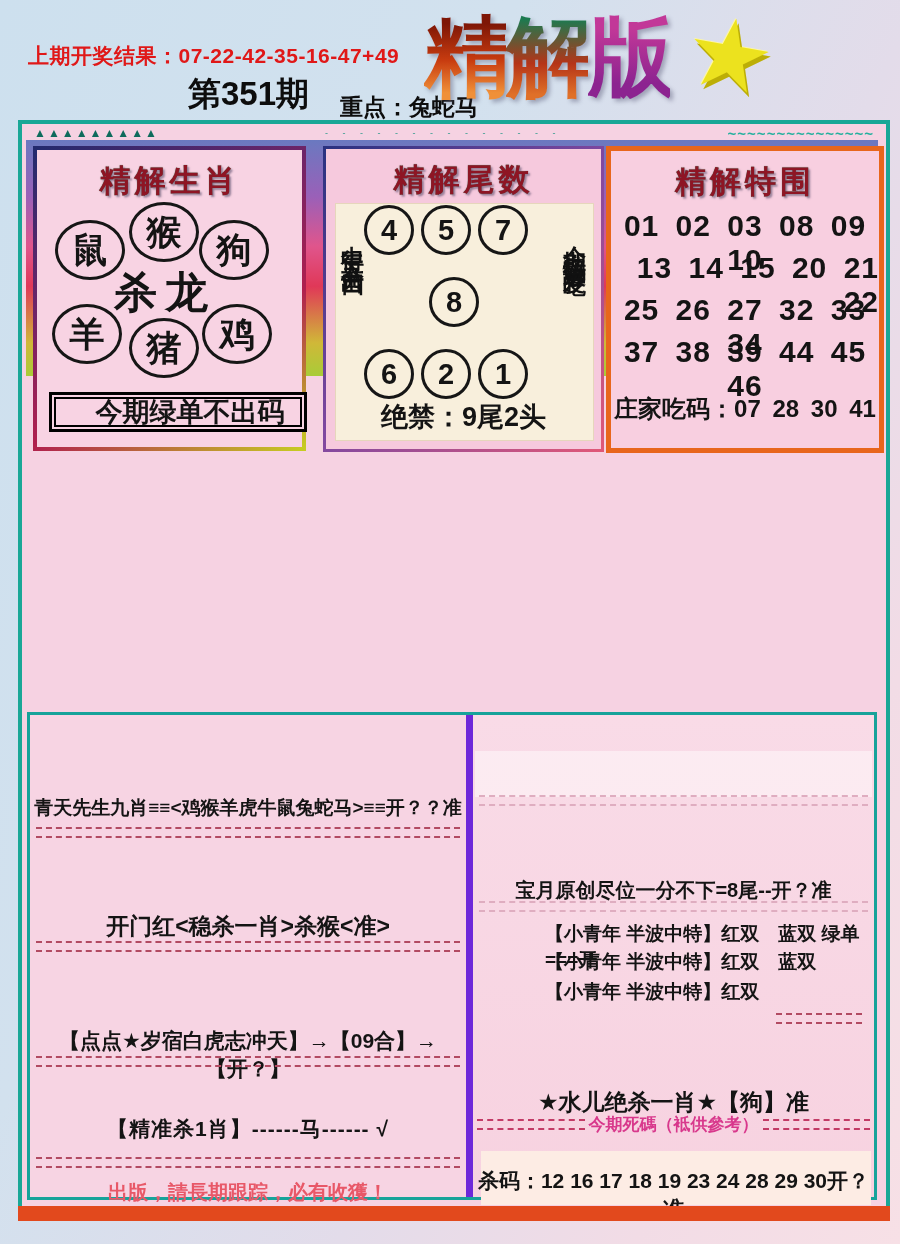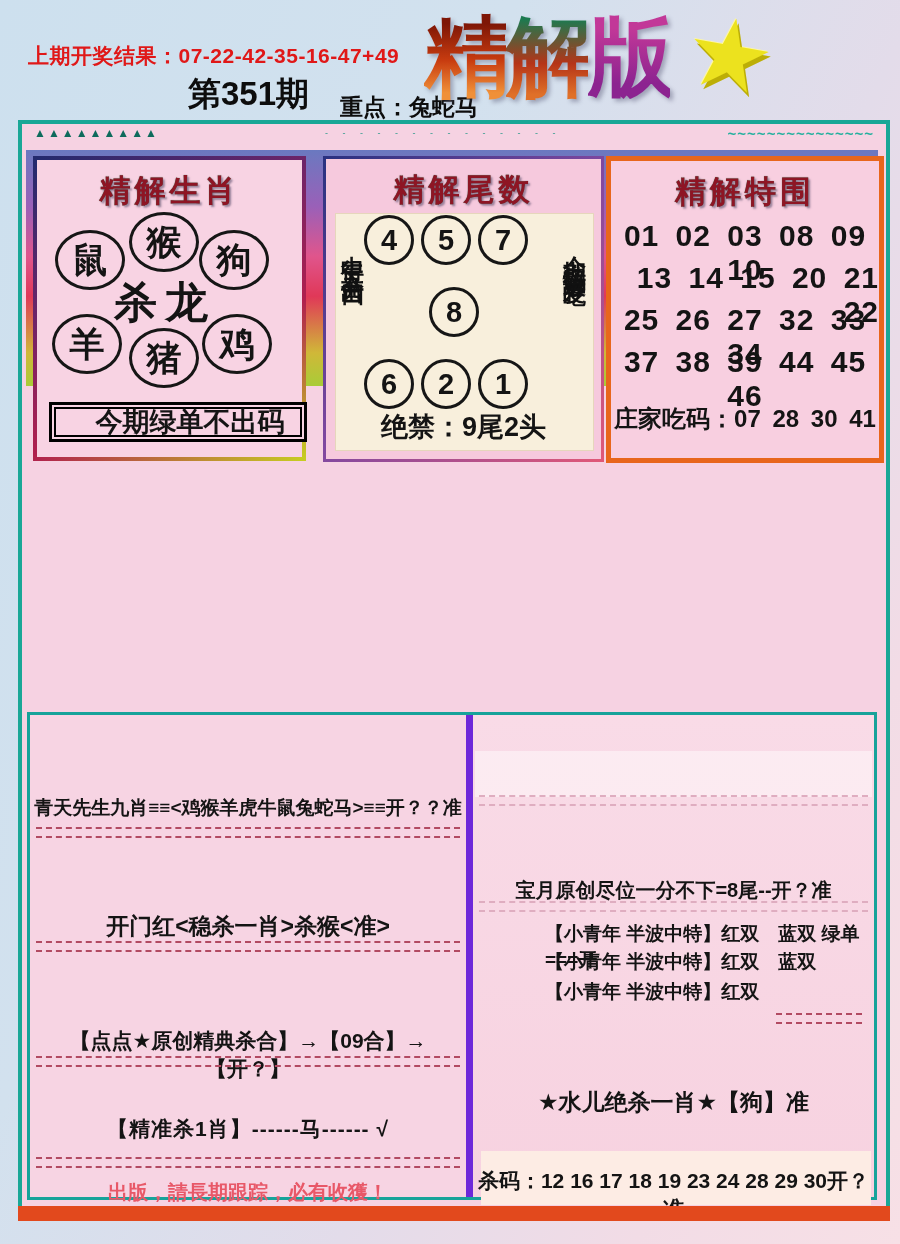--- a/index.html
+++ b/index.html
@@ -22,21 +22,21 @@
   
   .frame{position:absolute;left:18px;top:120px;width:864px;height:1084px;
     border:4px solid #19a796;background:#f6d2e2;overflow:hidden;}
   .orange-bar{position:absolute;left:18px;top:1206px;width:872px;height:15px;background:#e2491d;}
   .deco{position:absolute;left:0;top:0;width:100%;height:18px;display:flex;justify-content:space-between;
     align-items:center;padding:0 12px;box-sizing:border-box;overflow:hidden;white-space:nowrap;}
   .zig{font-size:12px;letter-spacing:2px;color:#0e6b5c;}
   .dots{font-size:9px;letter-spacing:6px;color:#2a9a8a;}
   .wave{font-size:15px;letter-spacing:1px;color:#24b09e;font-weight:bold;}
   
-  .panels-row{position:absolute;left:4px;top:26px;width:852px;height:236px;
+  .panels-row{position:absolute;left:4px;top:16px;width:852px;height:236px;
     background:linear-gradient(180deg,#6a79c0 0%,#9a60b8 24%,#e0558c 45%,#e03858 62%,#d0b838 86%,#a8cc38 100%);}
   .panel-title{position:absolute;left:0;right:0;top:10px;text-align:center;
     font-family:"DejaVu Serif",serif;font-weight:bold;font-size:31px;color:#8e1524;
     text-shadow:2px 2px 2px rgba(80,70,100,.55),0 0 1px #2c6648;letter-spacing:4px;}
   .zodiac{position:absolute;left:7px;top:6px;width:265px;height:297px;background:#f8d3e3;
     border:4px solid;border-image:linear-gradient(150deg,#232a6e 0%,#6e2468 35%,#b01f4e 65%,#c6cc22 100%) 1;}
   .zc{position:absolute;width:64px;height:54px;border:3px solid #161616;border-radius:50%;
     display:flex;align-items:center;justify-content:center;font-size:35px;font-weight:bold;}
   .zc1{left:18px;top:70px;} .zc2{left:92px;top:52px;} .zc3{left:162px;top:70px;}
   .zc4{left:15px;top:154px;} .zc5{left:92px;top:168px;} .zc6{left:165px;top:154px;}
@@ -150,36 +150,41 @@
       </div>
     </div>
 
 
     <div class="bottom">
       <div class="col-left">
         <div class="tline lt1">青天先生九肖≡≡&lt;鸡猴羊虎牛鼠兔蛇马&gt;≡≡开？？准</div>
         <div class="dashline ld1"></div>
         <div class="tline lt2">开门红&lt;稳杀一肖&gt;杀猴&lt;准&gt;</div>
         <div class="dashline ld2"></div>
-        <div class="tline lt3">【点点★原创精典杀合】→【09合】→【开？】</div>
+        <div class="tline lt3">【点点★岁宿白虎志冲天】→【09合】→【开？】</div>
         <div class="dashline ld3"></div>
         <div class="tline lt4">【精准杀1肖】------马------ √</div>
         <div class="dashline ld4"></div>
         <div class="tline lfoot">出版，請長期跟踪，必有收獲！</div>
       </div>
       <div class="col-right">
         <div class="band"></div>
         <div class="dashline pale rd1"></div>
         <div class="tline rt2">宝月原创尽位一分不下=8尾--开？准</div>
         <div class="dashline pale rd2"></div>
         <div class="tline ltip rt4">【小青年 半波中特】红双　蓝双</div>
         <div class="tline ltip rt3">【小青年 半波中特】红双　蓝双 绿单===开</div>
         <div class="tline ltip rt5">【小青年 半波中特】红双</div>
         <div class="sdash"></div>
         <div class="tline rt6">★水儿绝杀一肖★【狗】准</div>
+        <div class="deadrow">
+          <span class="dd"></span>
+          <span class="deadtxt">今期死碼（袛供參考）</span>
+          <span class="dd"></span>
+        </div>
         <div class="killbox"></div>
         <div class="tline rt8">杀码：12 16 17 18 19 23 24 28 29 30开？准</div>
       </div>
     </div>
   </div>
 
   <div class="orange-bar"></div>
 </div>
 
 </body></html>

